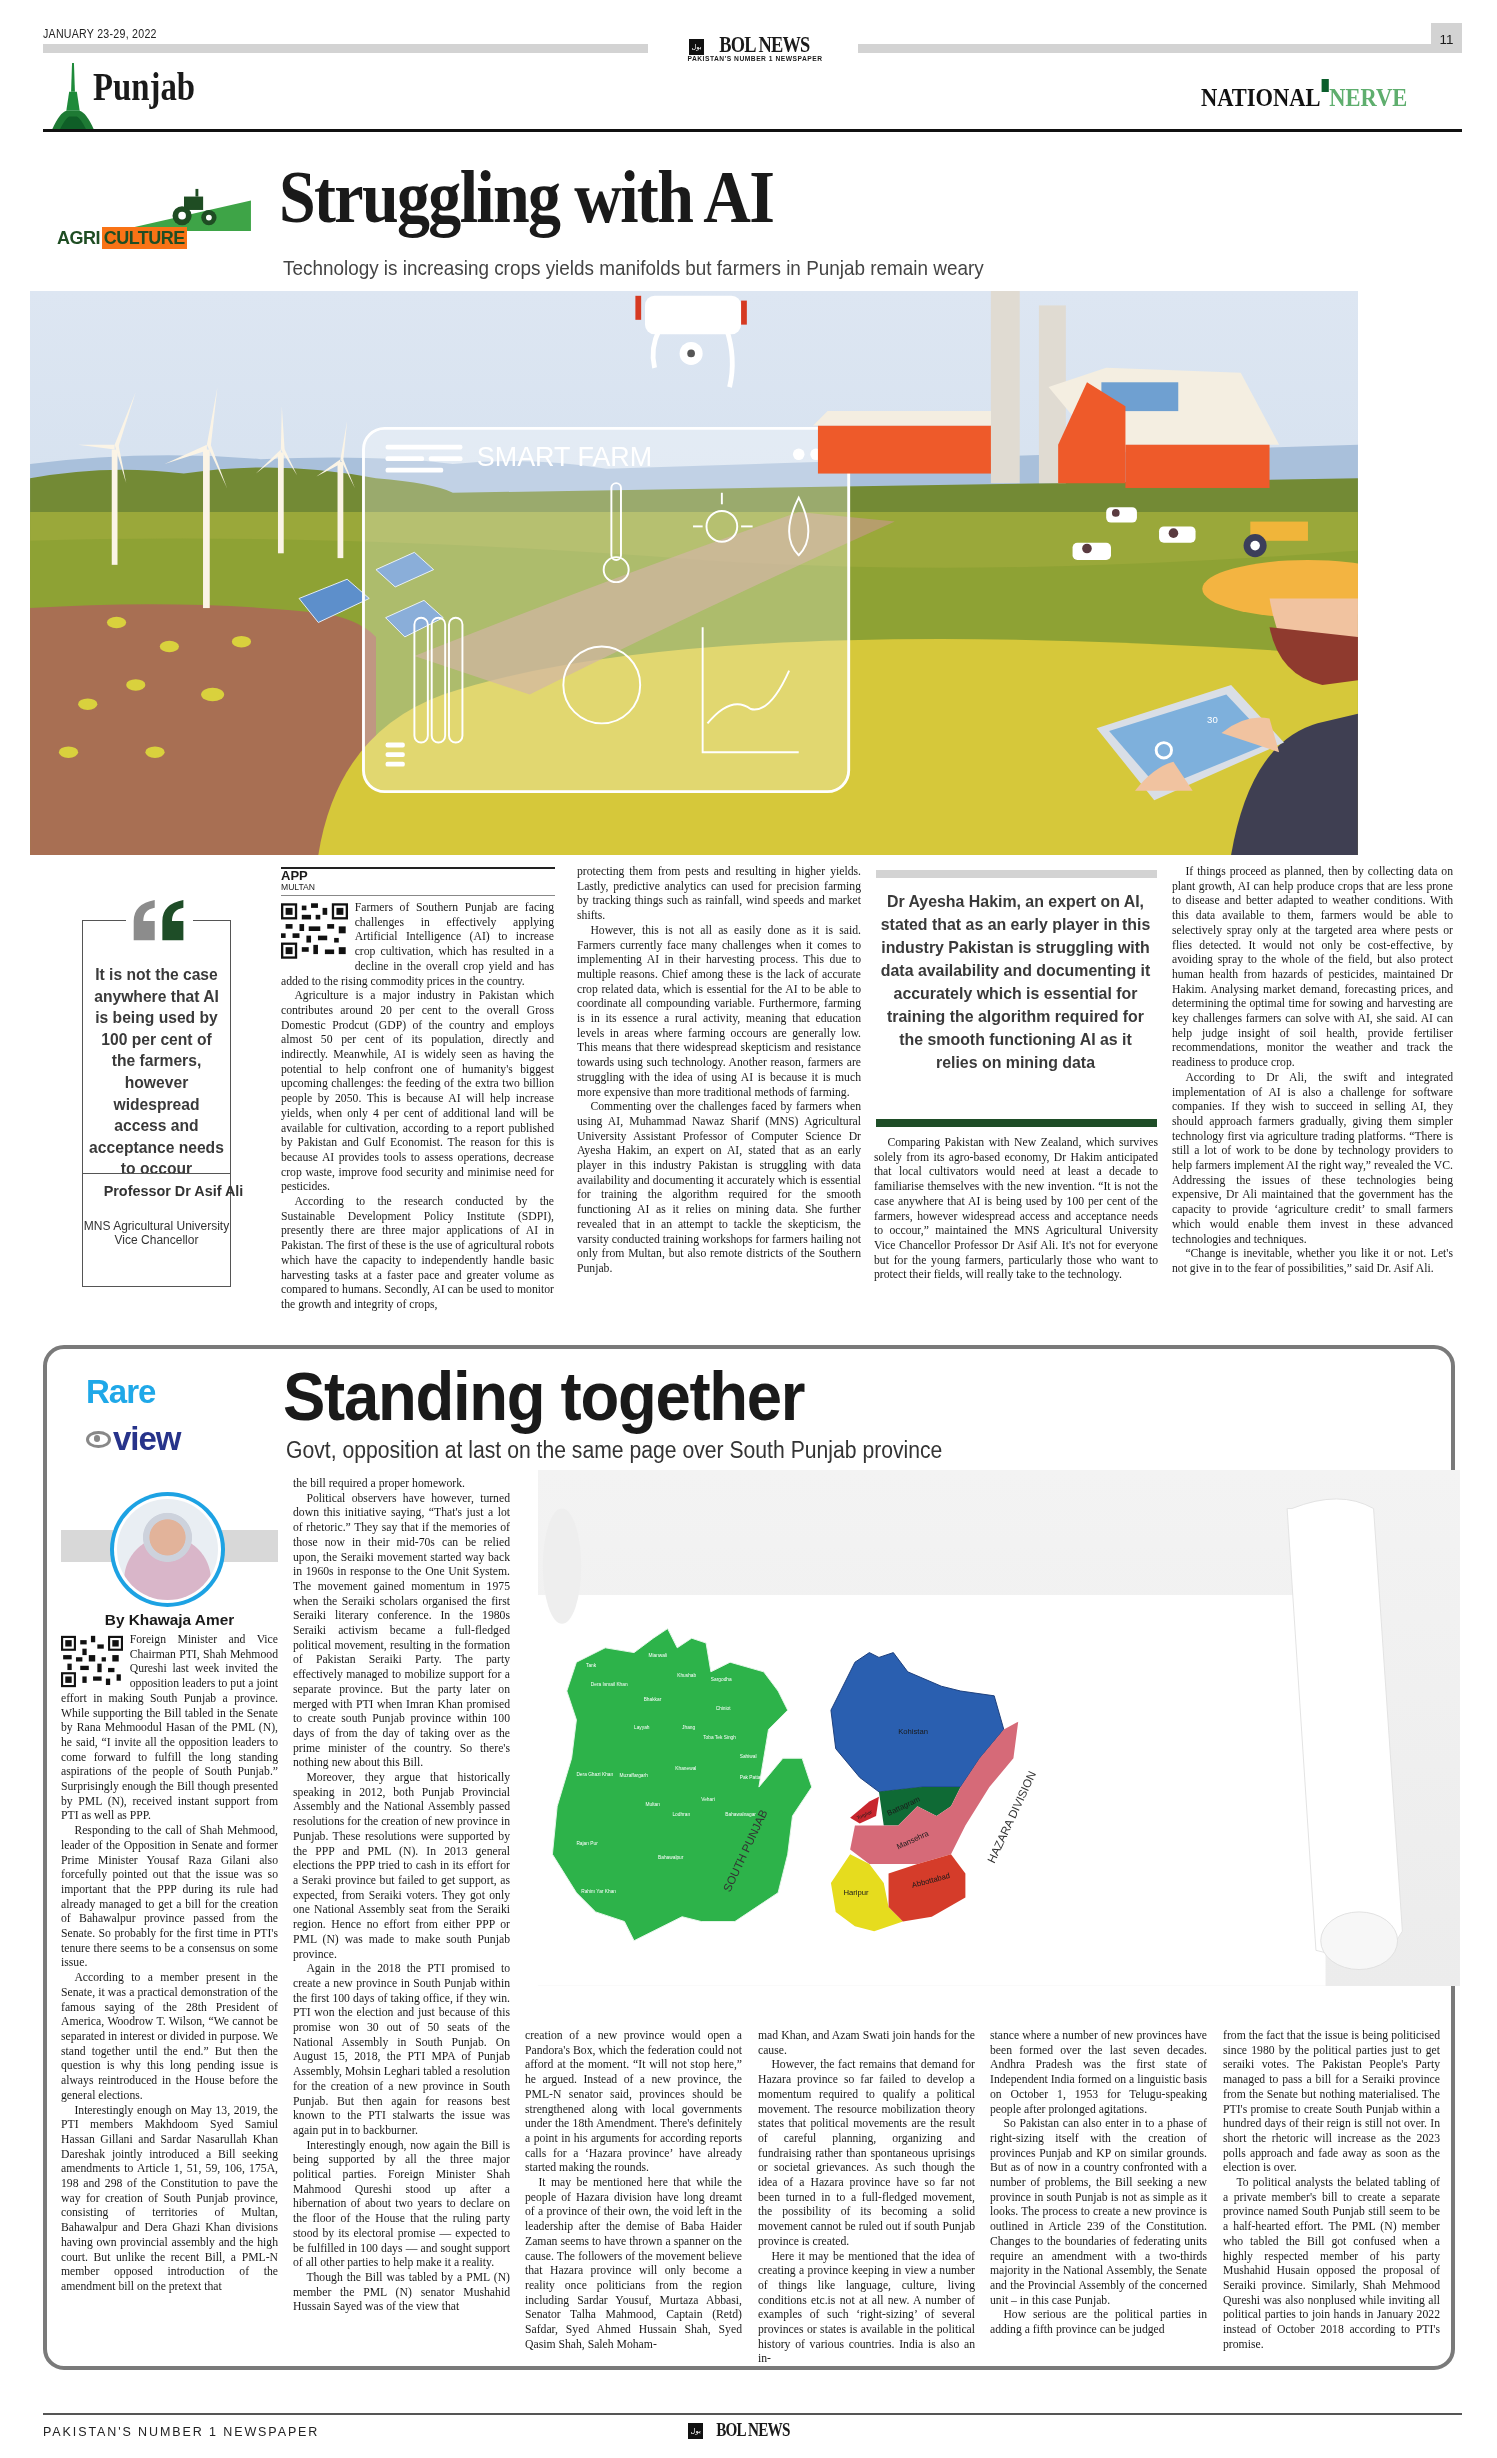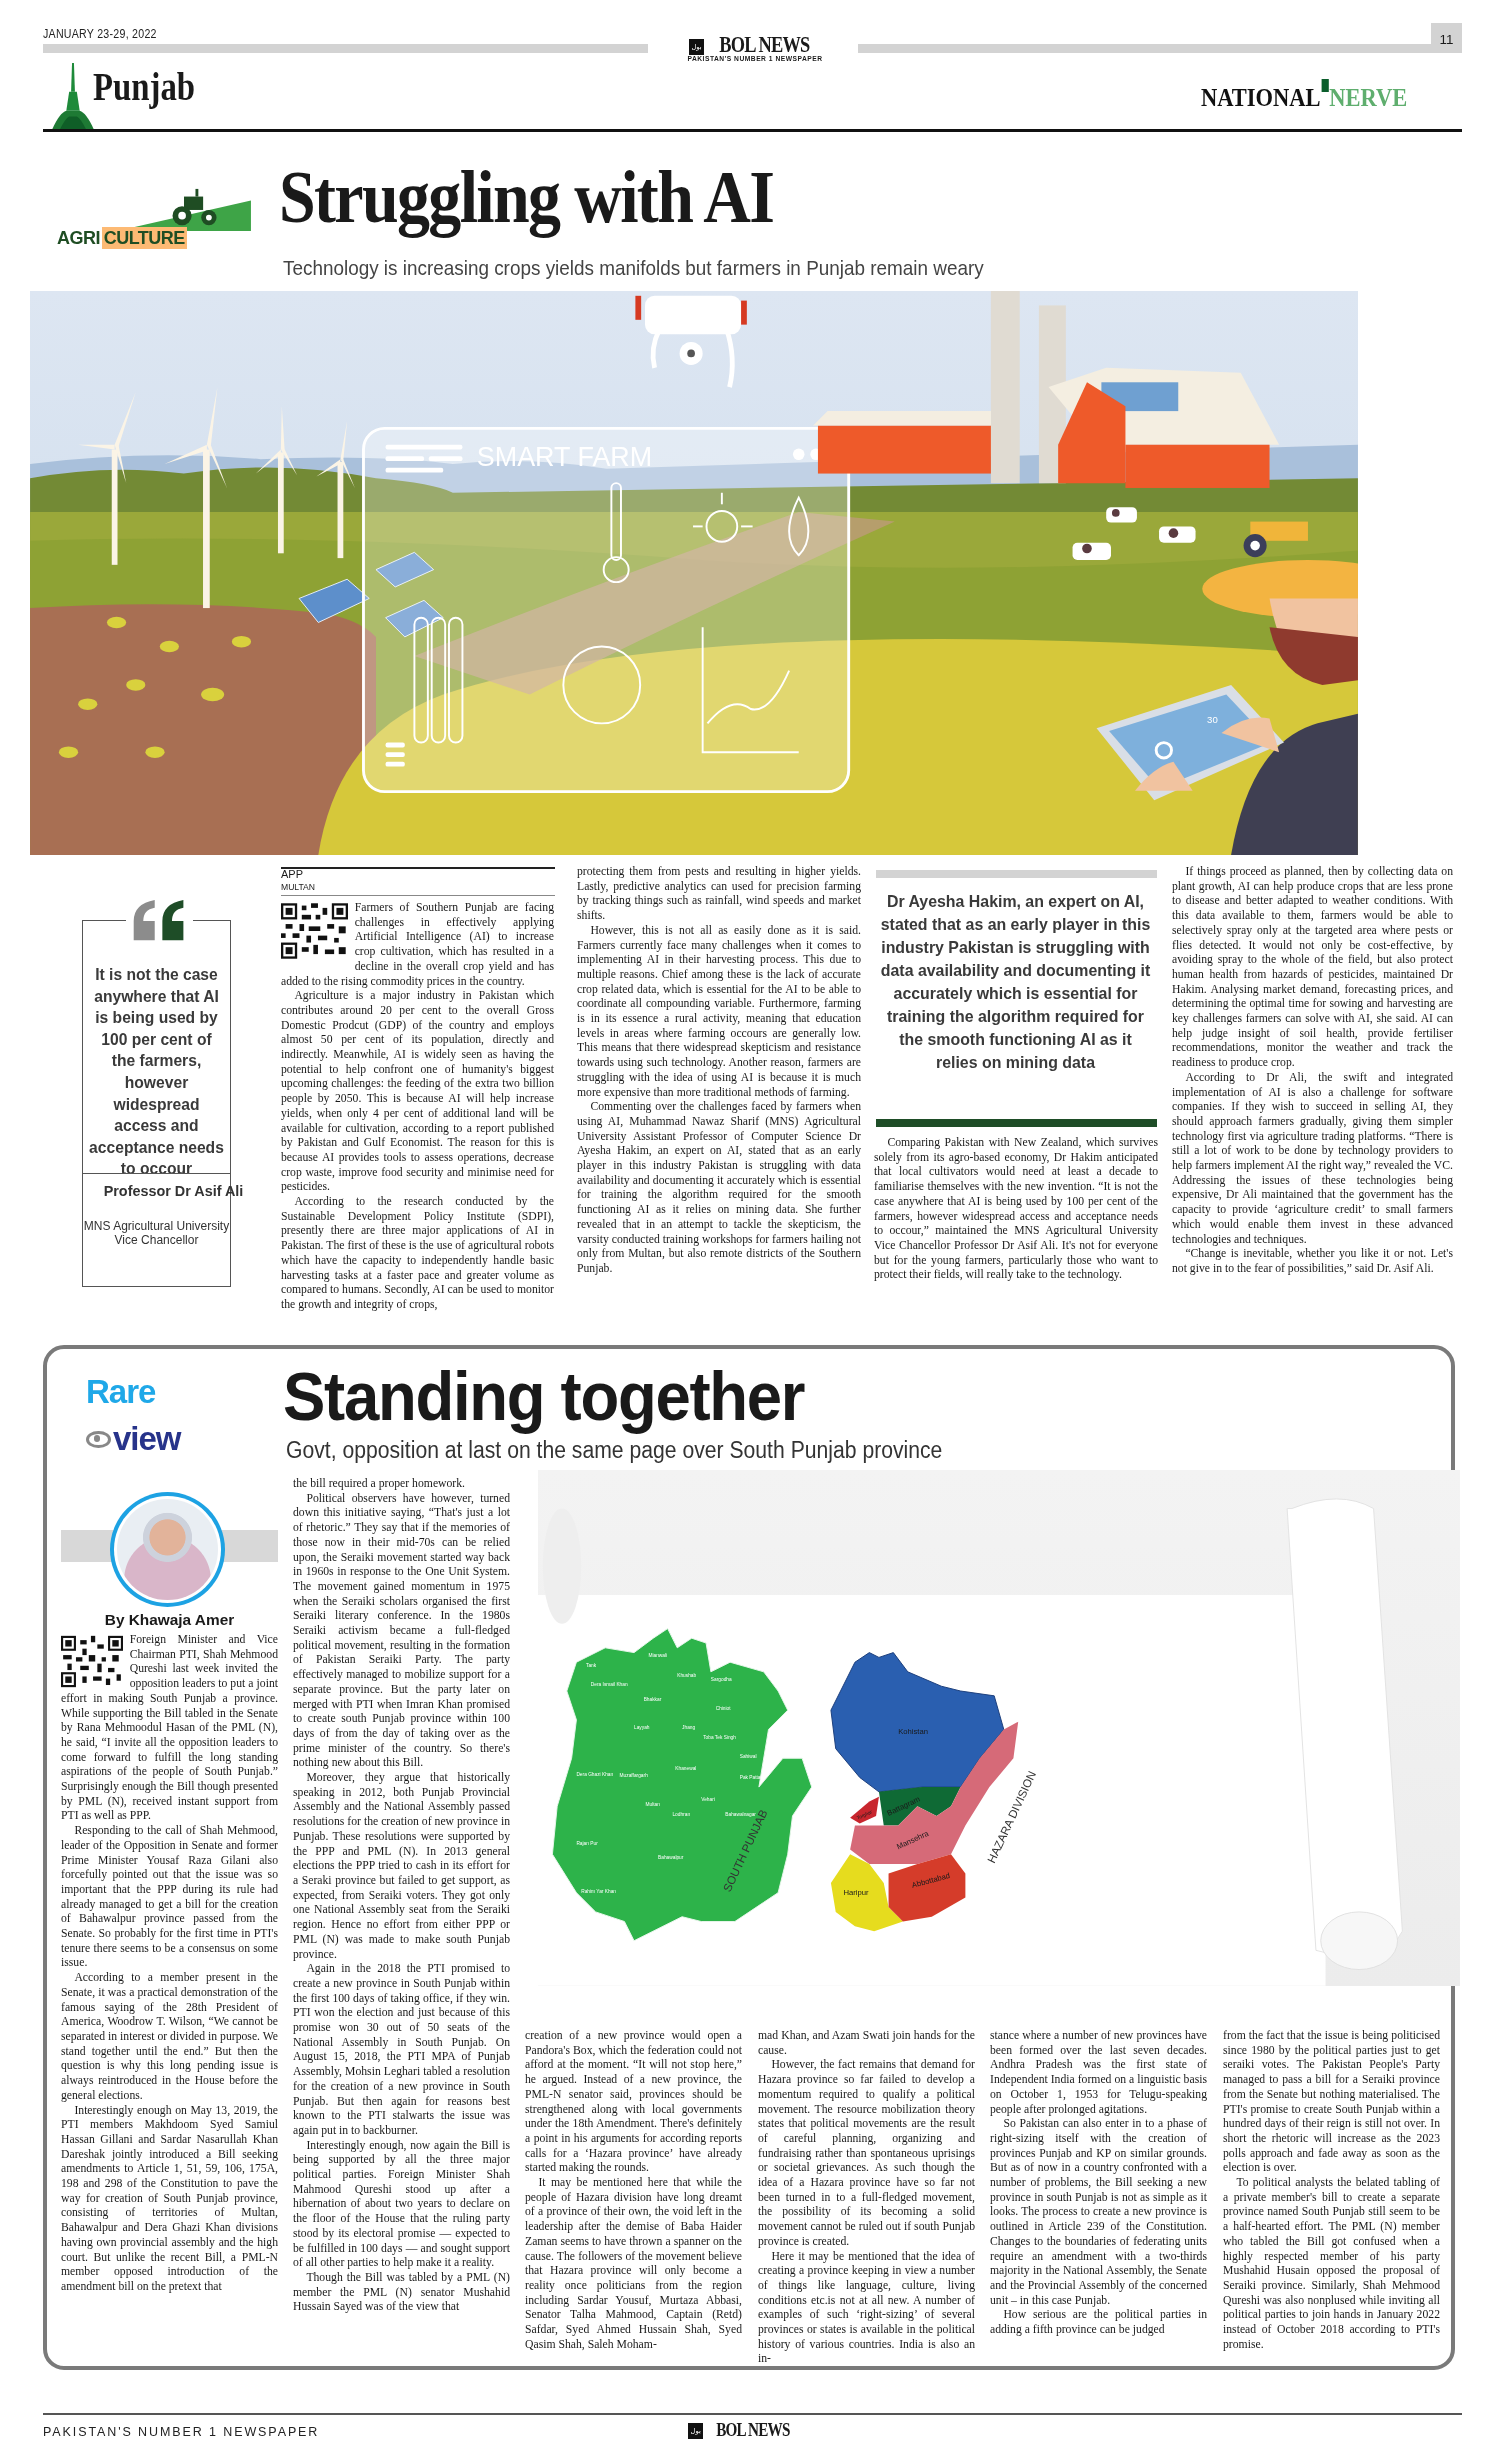--- a/index.html
+++ b/index.html
@@ -23,38 +23,38 @@
   .nat-nerve { left: 1201px; top: 79px; font-family: "Liberation Serif", serif; font-size: 25px; font-weight: bold; transform: scaleX(0.9); transform-origin: left; }
   .nat-nerve .n1 { color: #111; }
   .nat-nerve .n2 { color: #5fae6e; }
   .nat-flag { display: inline-block; width: 7.7px; height: 13.4px; background: #0b5e2c; vertical-align: 13.4px; margin: 0 1px; }
   .rule-top { left: 43px; top: 129px; width: 1419px; height: 2.9px; background: #111; }
 
   
   .agri-badge { left: 55px; top: 187px; width: 202px; height: 62px; }
   .agri-text { position: absolute; left: 0; bottom: 0; font-family: "Liberation Sans", sans-serif; font-weight: 900; font-size: 18px; letter-spacing: -0.5px; }
   .agri-text .a1 { color: #1f4d23; padding: 1px 1.9px; }
-  .agri-text .a2 { background: #fdba74; color: #1f4d23; padding: 1px 1.9px; }
+  .agri-text .a2 { background: #f97316; color: #1f4d23; padding: 1px 1.9px; }
   .headline1 { left: 279px; top: 159px; font-family: "Liberation Serif", serif; font-weight: bold; font-size: 75px; letter-spacing: -1.9px; transform: scaleX(0.88); transform-origin: left; line-height: 1; }
   .subhead1 { left: 283px; top: 256px; font-family: "Liberation Sans", sans-serif; font-size: 21px; color: #444; transform: scaleX(0.9); transform-origin: left; }
 
   
   .hero { left: 30px; top: 291px; width: 1328px; height: 564px; overflow: hidden; background: linear-gradient(#dde6f2 0%, #d5e1ef 45%, #b7cbe3 55%); }
 
   
   .pq1 { left: 82px; top: 920px; width: 149px; height: 367px; border: 1.4px solid #555; }
   .pq1-quote-mark { position: absolute; left: 43px; top: -21px; width: 67px; height: 43px; background: #fff; }
   .pq1-text { position: absolute; top: 43px; left: 0; width: 100%; text-align: center; font-family: "Liberation Sans", sans-serif; font-weight: bold; font-size: 17px; line-height: 21.6px; color: #3a3a3a; transform: scaleX(0.92); }
   .pq1-divider { position: absolute; top: 252px; left: 0; width: 100%; height: 1.4px; background: #555; }
   .pq1-name { position: absolute; top: 262px; left: 0; width: 100%; text-align: center; font-family: "Liberation Sans", sans-serif; font-weight: bold; font-size: 14.4px; line-height: 16.3px; color: #333; margin-left: 17px; }
   .pq1-role { position: absolute; top: 298px; left: 0; width: 100%; text-align: center; font-family: "Liberation Sans", sans-serif; font-size: 12px; line-height: 14.4px; color: #333; }
 
   
   .byline-rule { left: 281px; top: 867px; width: 274px; height: 1.9px; background: #222; }
-  .byline-src { left: 281px; top: 868px; font-family: "Liberation Sans", sans-serif; font-weight: normal; font-size: 11px; }
+  .byline-src { left: 281px; top: 868px; font-family: "Liberation Sans", sans-serif; font-weight: bold; font-size: 13px; }
   .byline-loc { left: 281px; top: 882px; font-family: "Liberation Sans", sans-serif; font-size: 8.6px; }
   .byline-rule2 { left: 281px; top: 895px; width: 274px; height: 1px; background: #888; }
 
   .col { position: absolute; font-family: "Liberation Serif", serif; font-size: 11.7px; line-height: 14.7px; text-align: justify; hyphens: auto; color: #1a1a1a; }
   .col p { text-indent: 13.4px; }
   .col p.noind { text-indent: 0; }
   .col .float-qr { float: left; width: 67px; height: 56px; margin: 1.9px 6.7px 1.9px 0; }
 
   .pq2-bar-top { left: 876px; top: 870px; width: 281px; height: 7.7px; background: #d3d3d3; }
   .pq2-text { left: 869px; top: 890px; width: 293px; text-align: center; font-family: "Liberation Sans", sans-serif; font-weight: bold; font-size: 17.3px; line-height: 23px; color: #3a3a3a; transform: scaleX(0.92); }

